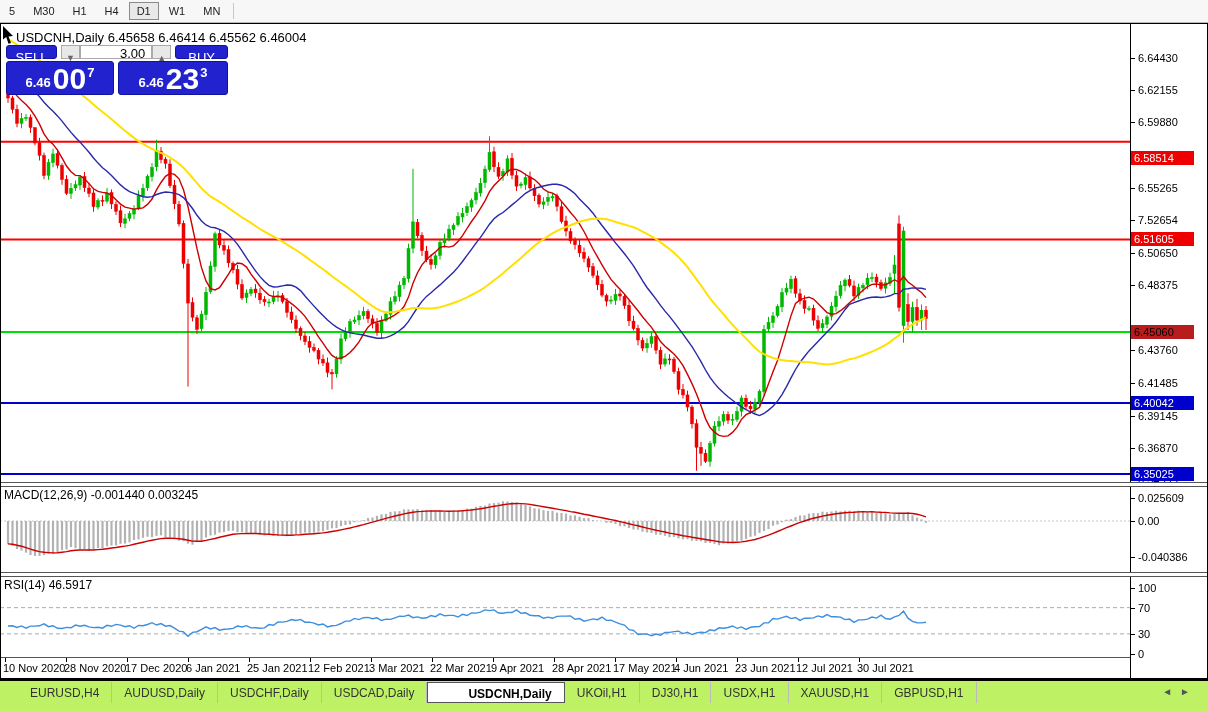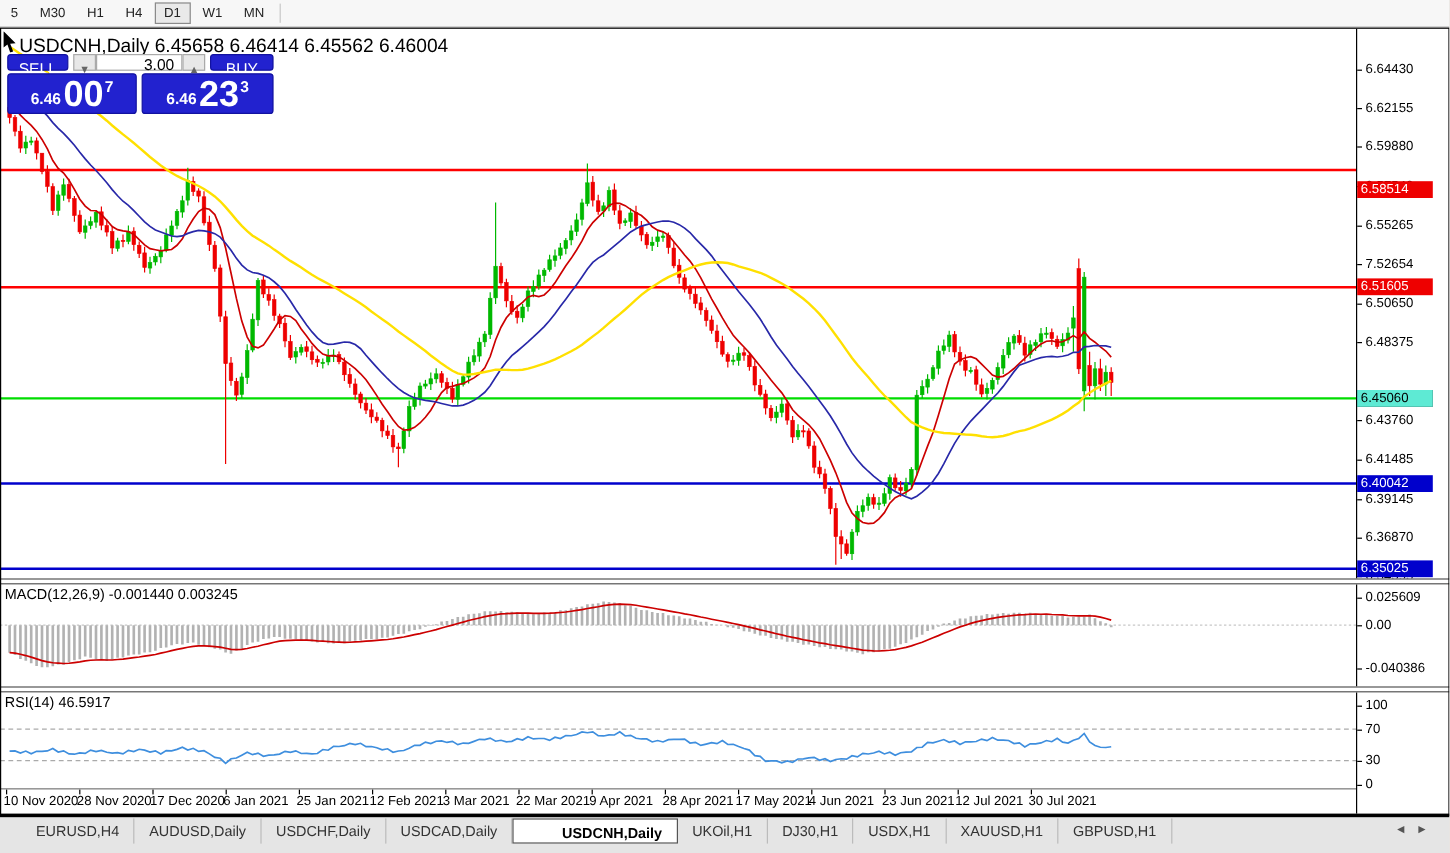--- a/index.html
+++ b/index.html
@@ -22,23 +22,23 @@
   
   .axis-col{position:absolute;left:1130px;top:24px;width:78px;height:654px;background:#fff;
             border-left:1px solid #000;z-index:20;}
   .axis-lab{position:absolute;left:7px;font-size:11px;color:#000;line-height:13px;white-space:nowrap;}
   .axis-tick{position:absolute;left:0;width:4px;height:1px;background:#000;}
   .axis-badge{position:absolute;left:0;min-width:57px;height:14px;font-size:11px;line-height:14px;
               padding:0 3px;color:#fff;z-index:6;}
   .axis-badge.red{background:#ee0000;}
   .axis-badge.blue{background:#0000cc;}
   .axis-badge.black{background:#000;}
-  .axis-badge.green{background:#5eead4;color:#000;}
+  .axis-badge.green{background:#b91c1c;color:#000;}
   
-  .ohlc{position:absolute;left:16px;top:30px;font-size:16px;color:#000;z-index:8;white-space:nowrap;}
+  .ohlc{position:absolute;left:16px;top:30px;font-size:13px;color:#000;z-index:8;white-space:nowrap;}
   .cursor-arrow{position:absolute;left:2px;top:26px;z-index:9;}
   
   .trade{position:absolute;left:6px;top:45px;width:222px;z-index:10;font-family:"Liberation Sans",sans-serif;}
   .trow{display:flex;height:14px;}
   .tbtn{background:#2222cf;color:#fff;font-size:13px;text-align:center;line-height:24px;
         border:1px solid #1212a0;border-radius:3px;cursor:pointer;}
   .tbtn .ul{display:block;margin:-7px auto 0;width:70%;border-bottom:1px solid #8a8af0;}
   .sellb{width:52px;} .buyb{width:54px;}
   .spin{width:18px;background:#e8e8e8;border:1px solid #aaa;color:#666;font-size:9px;
         text-align:center;line-height:24px;cursor:pointer;}
@@ -50,21 +50,21 @@
   .pbox .small{font-size:13px;font-weight:bold;margin:0 2px 4px 0;}
   .pbox .big{font-size:30px;font-weight:bold;line-height:30px;}
   .pbox .sup{font-size:13px;font-weight:bold;margin:2px 0 14px 1px;}
   .pbox.left{width:106px;margin-right:4px;} .pbox.right{width:108px;}
   
   .date-axis{position:absolute;left:0;top:658px;width:1130px;height:20px;background:#fff;z-index:5;}
   .date-lab{position:absolute;top:4px;font-size:11px;color:#000;white-space:nowrap;}
   .date-tick{position:absolute;top:0;width:1px;height:4px;background:#000;}
   .frame-bottom{position:absolute;left:0;top:678px;width:1208px;height:2px;background:#000;z-index:41;}
   
-  .tabbar{position:absolute;left:0;top:681px;width:1208px;height:30px;background:#e5e5e5;
+  .tabbar{position:absolute;left:0;top:681px;width:1208px;height:30px;background:#bef264;
           display:flex;align-items:flex-start;padding-top:1px;box-sizing:border-box;}
   .tab{font-size:12px;color:#333;padding:4px 12px;border-right:1px solid #bbb;cursor:pointer;
        white-space:nowrap;height:21px;box-sizing:border-box;}
   .tab:first-child{margin-left:18px;}
   .tab.active{background:#fff;border:1px solid #555;font-weight:bold;color:#000;padding-left:40px;}
   .tab-arrows{margin-left:auto;margin-right:10px;font-size:10px;color:#555;padding-top:4px;
               letter-spacing:8px;cursor:pointer;}
 </style>
 </head>
 <body>

